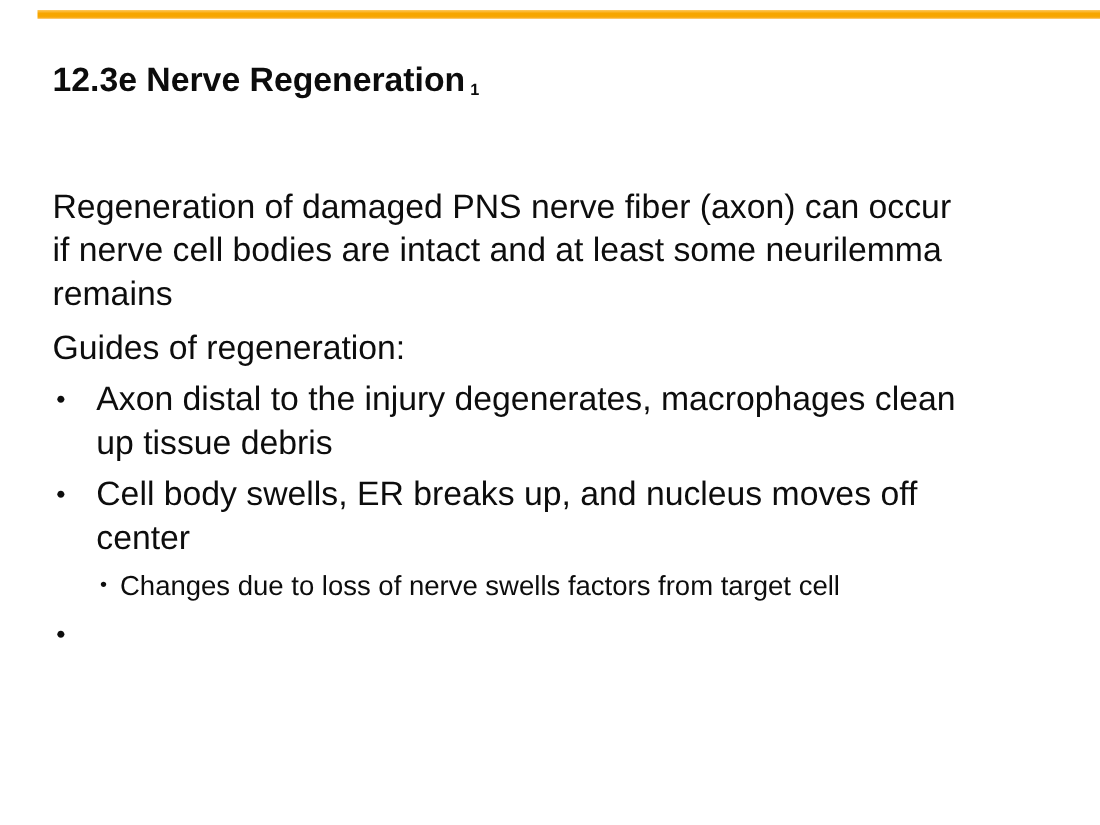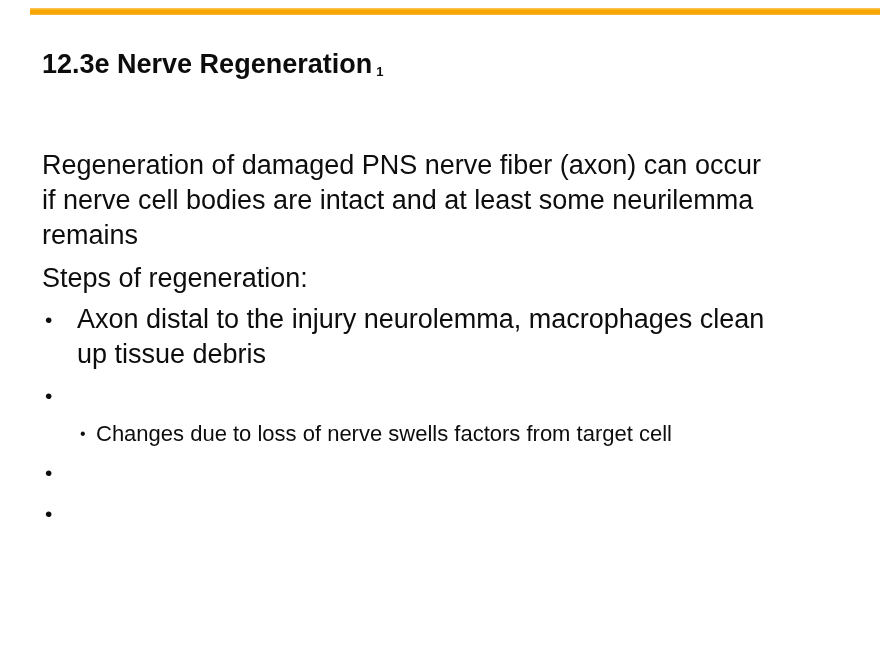--- a/index.html
+++ b/index.html
@@ -94,30 +94,32 @@
   <div class="accent-bar top-bar"></div>
 
   <h1 class="title"><span>12.3e Nerve Regeneration</span><span class="title-note">1</span></h1>
 
   <div class="body-area">
 
     <p class="para">Regeneration of damaged PNS nerve fiber (axon) can occur
 if nerve cell bodies are intact and at least some neurilemma
 remains</p>
 
-    <p class="para steps-heading">Steps of regeneration:</p>
+    <p class="para steps-heading">Guides of regeneration:</p>
 
     <div class="bullet l1">
       <span class="dot">•</span>
-      <span class="btext">Axon distal to the injury neurolemma, macrophages clean
+      <span class="btext">Axon distal to the injury degenerates, macrophages clean
 up tissue debris</span>
     </div>
 
     <div class="bullet l1">
       <span class="dot">•</span>
+      <span class="btext">Cell body swells, ER breaks up, and nucleus moves off
+center</span>
     </div>
 
     <div class="bullet l2">
       <span class="dot">•</span>
       <span class="btext">Changes due to loss of nerve swells factors from target cell</span>
     </div>
 
     <div class="bullet l1">
       <span class="dot">•</span>
     </div>

